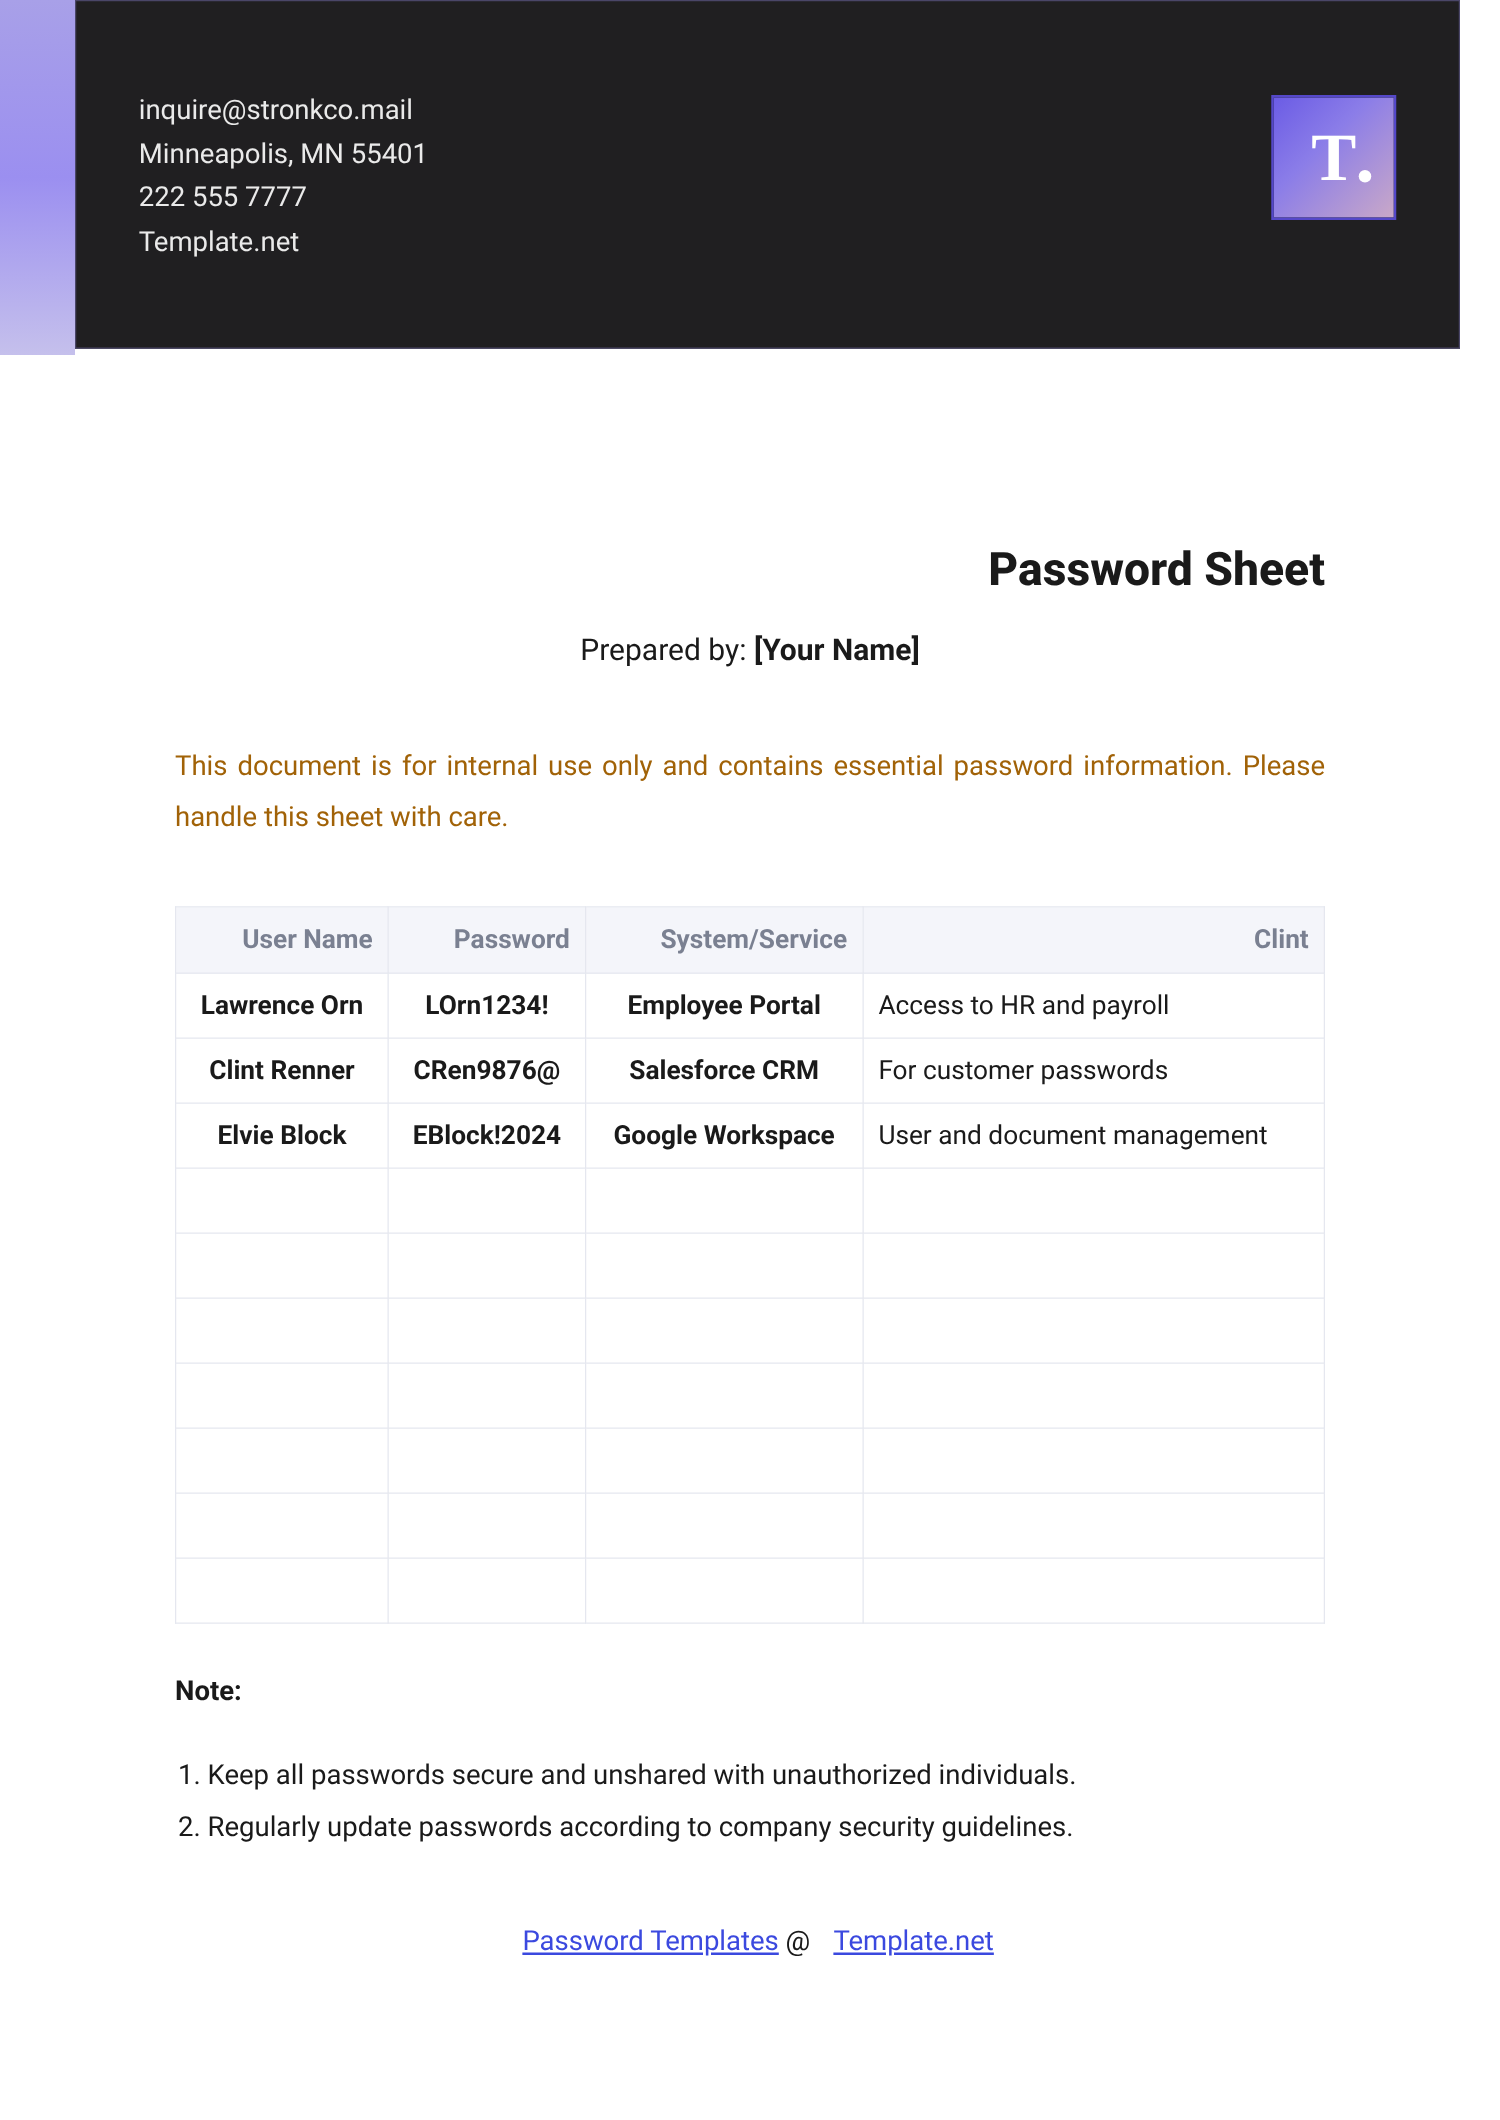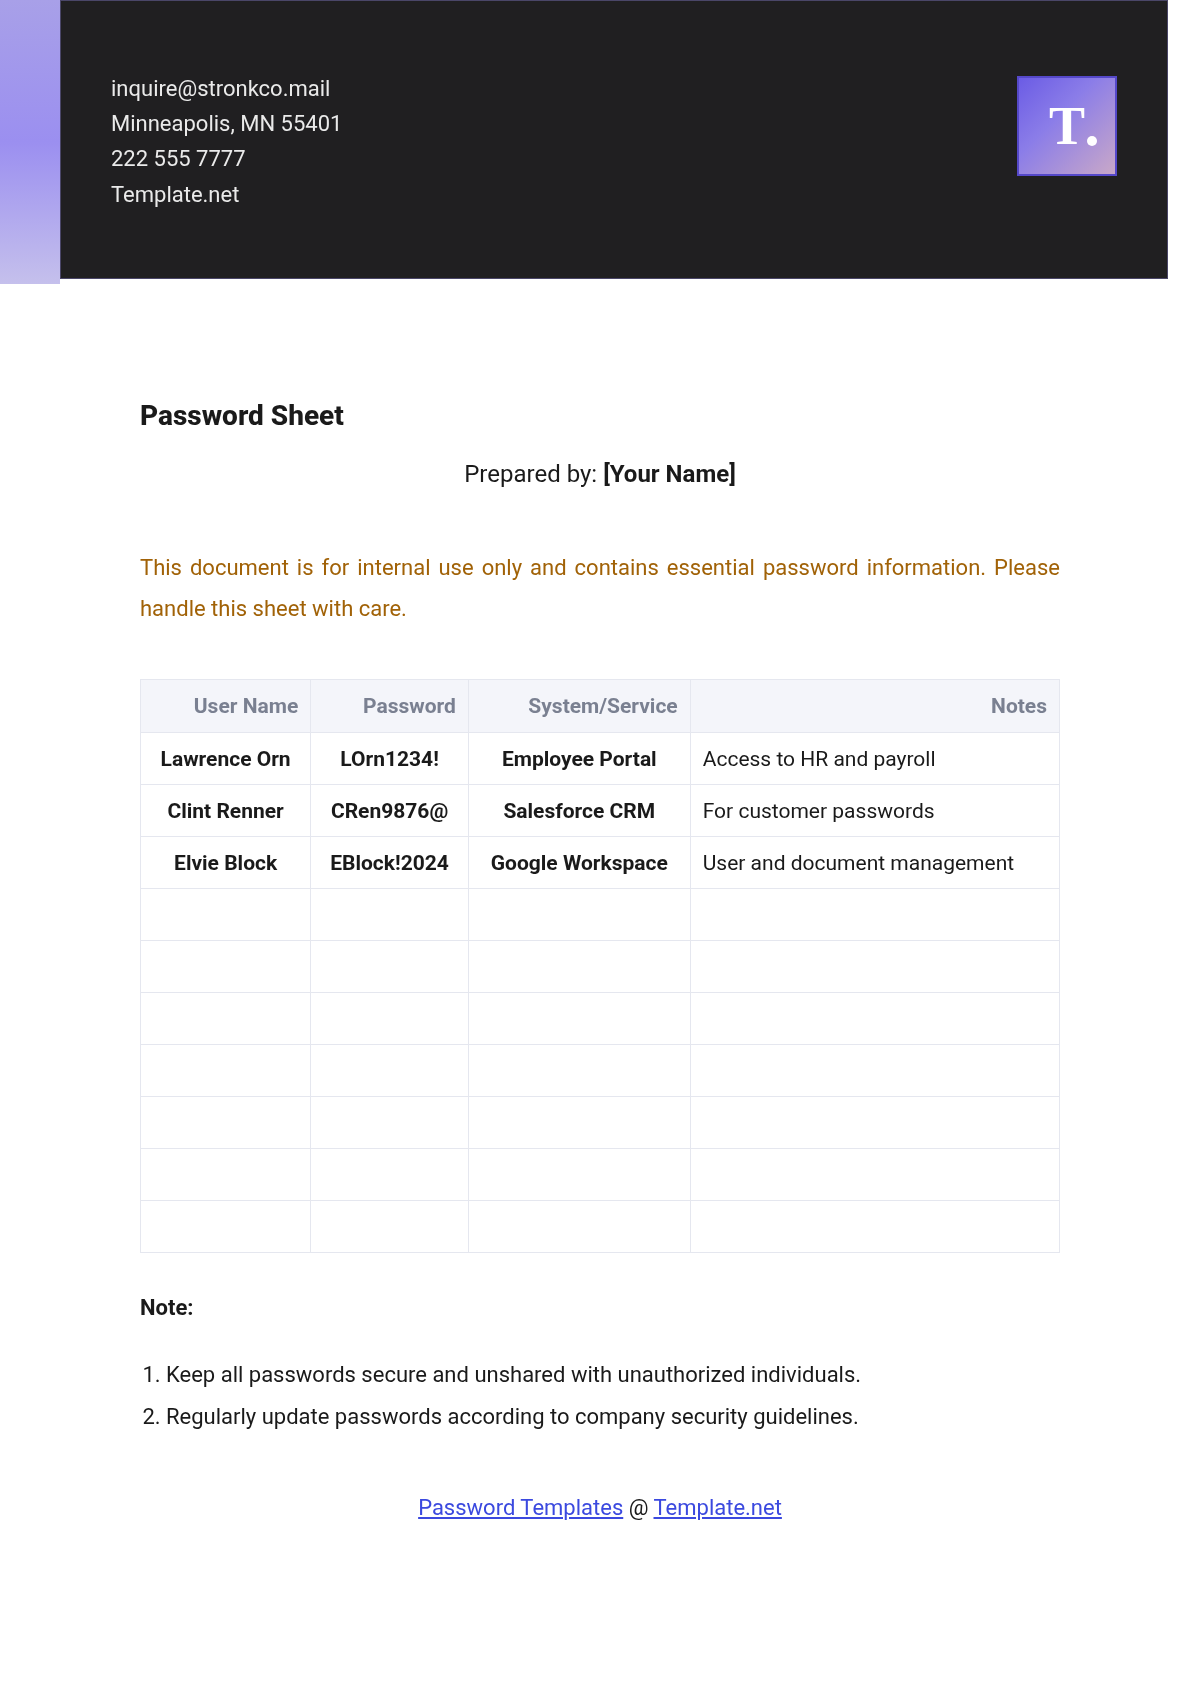--- a/index.html
+++ b/index.html
@@ -66,25 +66,26 @@
     bottom: 28px;
     width: 10px;
     height: 10px;
     background: #fff;
     border-radius: 50%;
   }
   .content {
     padding: 120px 140px 40px 140px;
   }
   h1.title {
-    text-align: left;
-    font-size: 28px;
+    text-align: right;
+    font-size: 37px;
     font-weight: 800;
     color: #1a1a1a;
     margin-bottom: 28px;
+    margin-top: 36px;
   }
   .prepared {
     text-align: center;
     font-size: 24px;
     color: #1a1a1a;
     margin-bottom: 60px;
   }
   .prepared b { font-weight: 700; }
   .intro {
     font-size: 22px;
@@ -129,20 +130,21 @@
   }
   ol.notes-list li { margin-bottom: 4px; }
   .footer-link {
     text-align: center;
     margin-top: 60px;
     font-size: 22px;
   }
   .footer-link a, .footer-link span.link {
     color: #3b49df;
     text-decoration: underline;
+    margin-left: 13px;
   }
   .footer-link .at { color: #1a1a1a; text-decoration: none; }
 </style>
 </head>
 <body>
 
 <div class="page">
 
   <div class="sidebar-gradient"></div>
 
@@ -165,21 +167,21 @@
       <span>Prepared by: </span><b>[Your Name]</b>
     </p>
     <p class="intro">This document is for internal use only and contains essential password information. Please handle this sheet with care.</p>
 
     <table class="pwd">
       <thead>
         <tr>
           <th>User Name</th>
           <th>Password</th>
           <th>System/Service</th>
-          <th>Notes</th>
+          <th>Clint</th>
         </tr>
       </thead>
       <tbody id="pwd-body">
           <tr>
             <td class="bold">Lawrence Orn</td>
             <td class="bold">LOrn1234!</td>
             <td class="bold">Employee Portal</td>
             <td class="notes">Access to HR and payroll</td>
           </tr>
           <tr>

